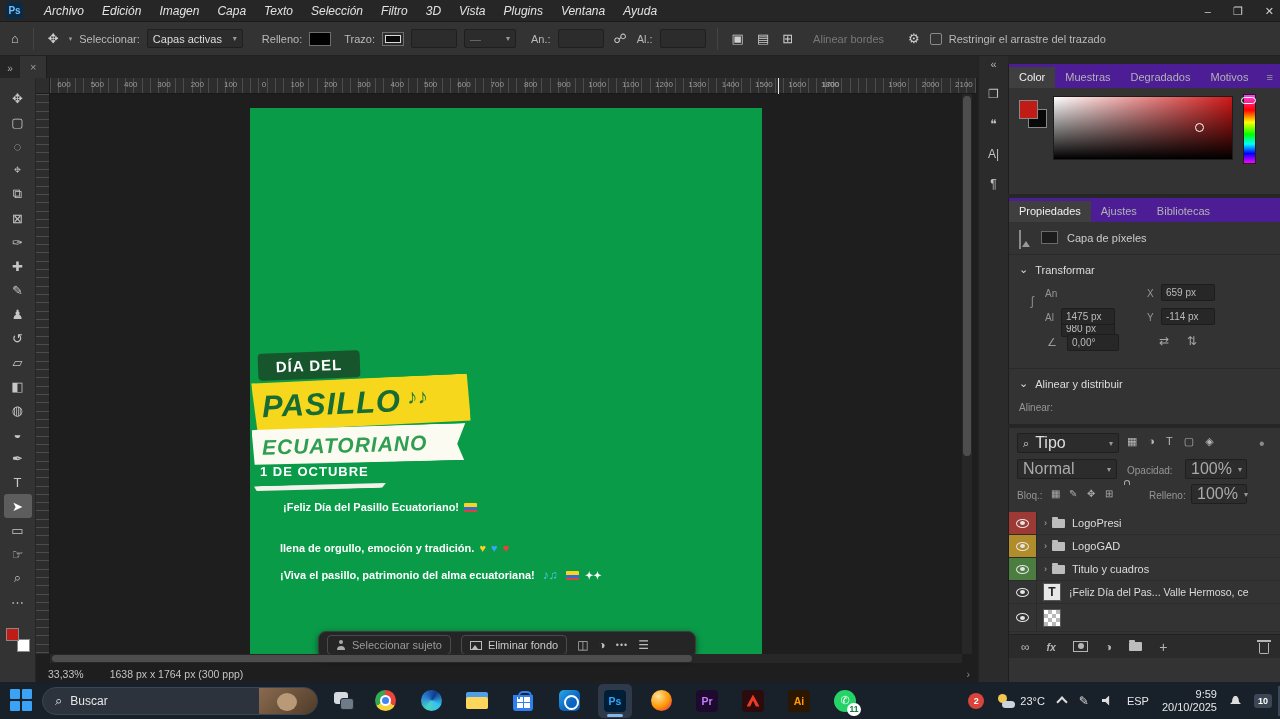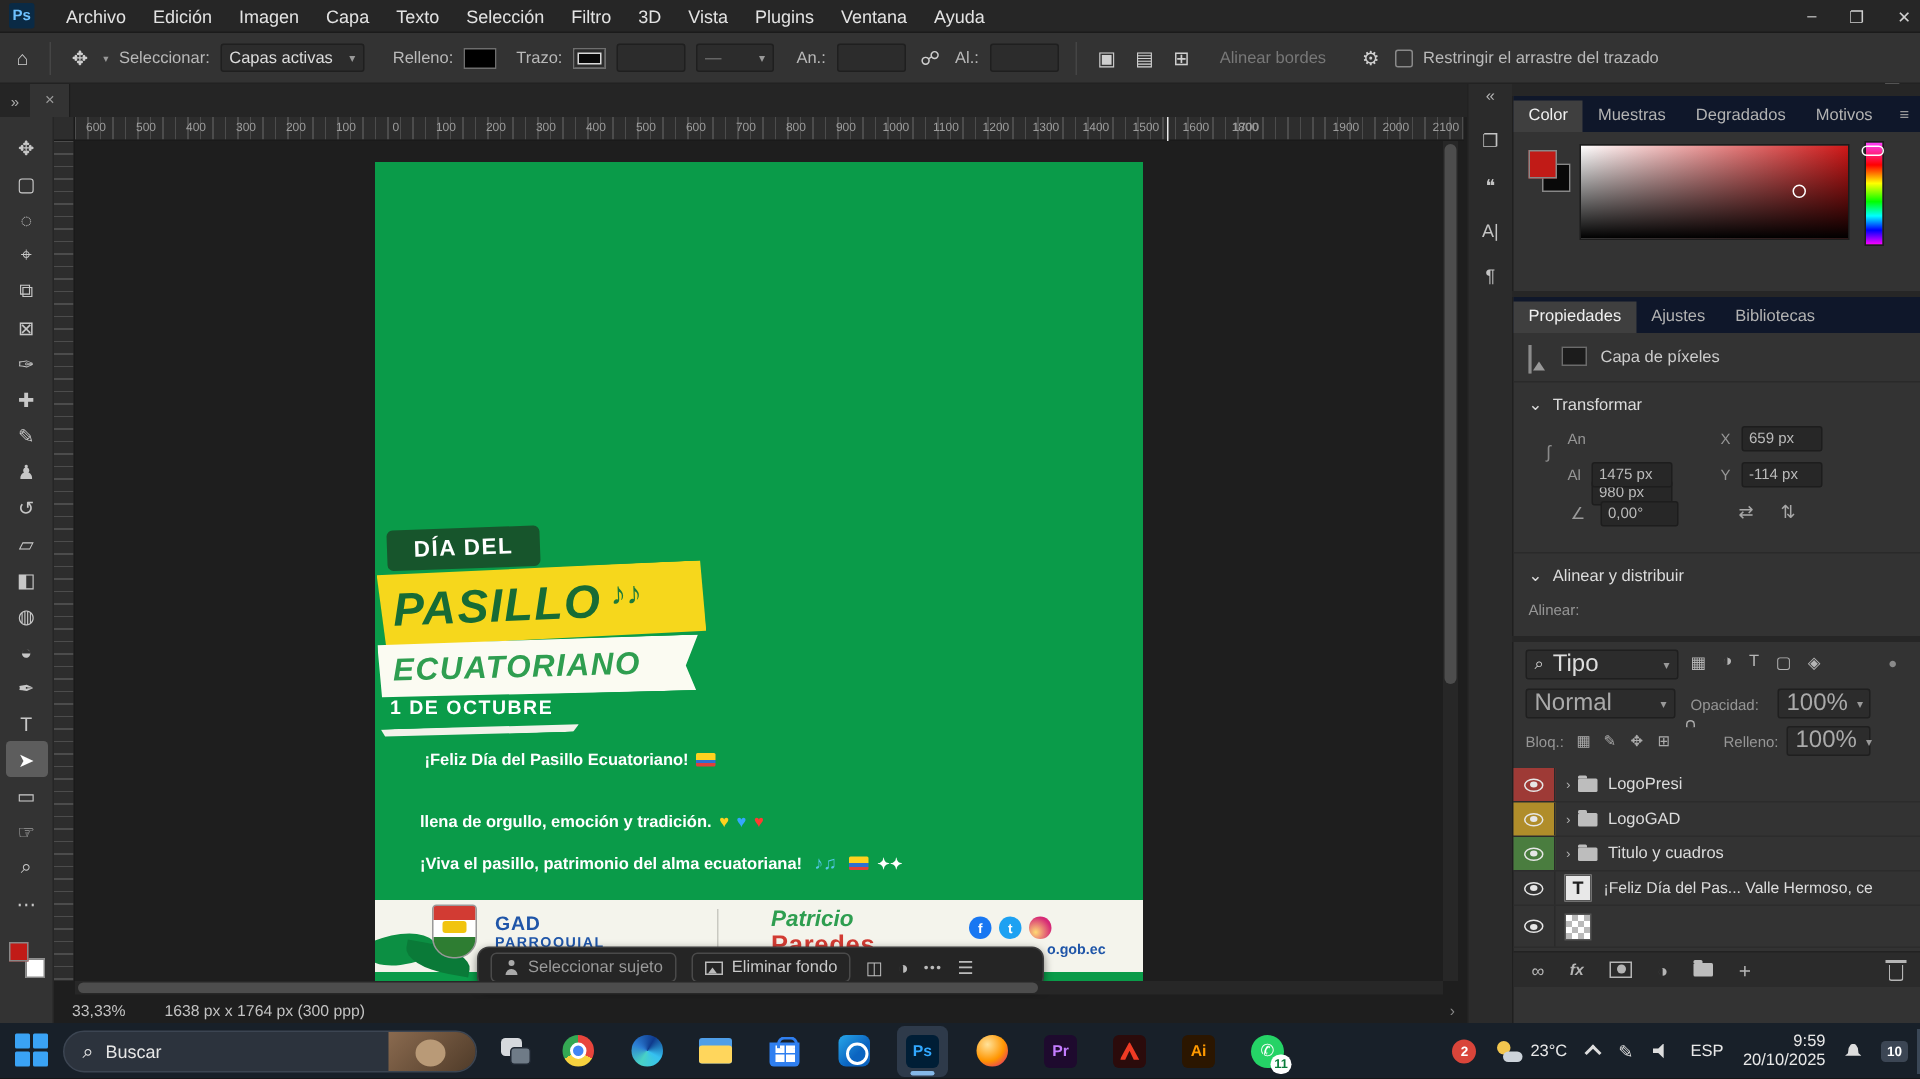--- a/index.html
+++ b/index.html
@@ -7,21 +7,21 @@
   .screen{position:relative;width:1280px;height:719px;background:#1e1e1e;overflow:hidden;
     font-family:"Liberation Sans",sans-serif;color:#cfcfcf;-webkit-font-smoothing:antialiased;}
   .abs{position:absolute;}
   .flex{display:flex;align-items:center;}
 
   
   .menubar{left:0;top:0;width:1280px;height:22px;background:#262626;display:flex;align-items:center;
     font-size:12px;color:#e3e3e3;padding-left:6px;gap:0;border-bottom:1px solid #1b1b1b;}
   .ps-logo{width:17px;height:17px;background:#0a2a45;color:#6fc1ff;font-size:10px;font-weight:bold;
     display:flex;align-items:center;justify-content:center;border-radius:2px;margin-right:12px;}
-  .menu-item{padding:0 9px;cursor:default;}
+  .menu-item{padding:0 9px;cursor:default;font-style:italic;}
   .win-controls{position:absolute;right:6px;top:0;height:22px;display:flex;align-items:center;gap:22px;
     font-size:11px;color:#cfcfcf;}
 
   
   .optionsbar{left:0;top:22px;width:1280px;height:34px;background:#333333;border-bottom:1px solid #222;
     display:flex;align-items:center;font-size:11px;color:#c9c9c9;padding:0 8px;gap:7px;}
   .ob-icon{color:#cfcfcf;font-size:13px;padding:0 3px;}
   .ob-label{color:#b9b9b9;}
   .ob-dim{color:#787878;}
   .dropdown{background:#2c2c2c;border:1px solid #1f1f1f;height:19px;display:flex;align-items:center;
@@ -127,21 +127,21 @@
   
   .collapsed{left:978px;top:56px;width:30px;height:626px;background:#2b2b2b;border-left:1px solid #222;
     display:flex;flex-direction:column;align-items:center;padding-top:2px;}
   .collapse-btn{font-size:11px;color:#b5b5b5;height:18px;}
   .cp-icon{width:24px;height:24px;display:flex;align-items:center;justify-content:center;color:#c3c3c3;
     font-size:12px;margin-top:6px;border-radius:3px;}
 
   
   .rightcol{left:1008px;top:56px;width:272px;height:626px;background:#262626;}
   .section{position:absolute;left:0;width:272px;background:#333333;border-left:1px solid #1f1f1f;}
-  .ptabs{height:24px;background:#0f172a;display:flex;align-items:flex-end;font-size:11px;color:#b3b3b3;}
+  .ptabs{height:24px;background:#4c1d95;display:flex;align-items:flex-end;font-size:11px;color:#b3b3b3;}
   .ptab{padding:4px 10px 5px;white-space:nowrap;}
   .ptab.active{background:#3f3f3f;color:#f0f0f0;}
   .ptabs .pmenu{margin-left:auto;padding:0 8px 5px;color:#9a9a9a;font-size:11px;}
   .field{background:#272727;border:1px solid #1d1d1d;height:17px;font-size:10px;color:#bbb;display:flex;
     align-items:center;padding:0 4px;border-radius:2px;}
   .flabel{font-size:10px;color:#969696;}
   .sechdr{font-size:11px;color:#dcdcdc;display:flex;gap:7px;align-items:center;}
   .divline{position:absolute;left:0;width:272px;height:1px;background:#2a2a2a;}
 
   
@@ -444,38 +444,20 @@
         <span class="heart" style="color:#35a7ff;">♥</span>
         <span class="heart" style="color:#ff3b30;">♥</span>
       </div>
       <div class="p-line" style="left:30px;top:460px;">
         <span>¡Viva el pasillo, patrimonio del alma ecuatoriana!</span>
         <span class="p-mus">♪♫</span>
         <span class="flag-ec"></span>
         <span class="spark">✦✦</span>
       </div>
 
-      <div class="p-footer">
-        <div class="leaves">
-          <span class="leaf" style="left:0;top:8px;width:46px;height:22px;transform:rotate(-18deg);"></span>
-          <span class="leaf" style="left:26px;top:16px;width:44px;height:18px;transform:rotate(10deg);background:#0a7a38;"></span>
-        </div>
-        <div class="shield"></div>
-        <div class="org1">GAD</div>
-        <div class="org2">PARROQUIAL</div>
-        <div class="f-div"></div>
-        <div class="name1">Patricio</div>
-        <div class="name2">Paredes</div>
-        <div class="socials">
-          <span class="soc fb">f</span>
-          <span class="soc tw">t</span>
-          <span class="soc ig"></span>
-        </div>
-        <div class="f-url">o.gob.ec</div>
-      </div>
     </div>
 
     <div class="abs ctxbar">
       <span class="ctx-btn">
         <span class="person-ic"></span>
         <span style="color:#9a9a9a;">Seleccionar sujeto</span>
       </span>
       <span class="ctx-btn">
         <span class="img-ic"></span>
         <span>Eliminar fondo</span>

